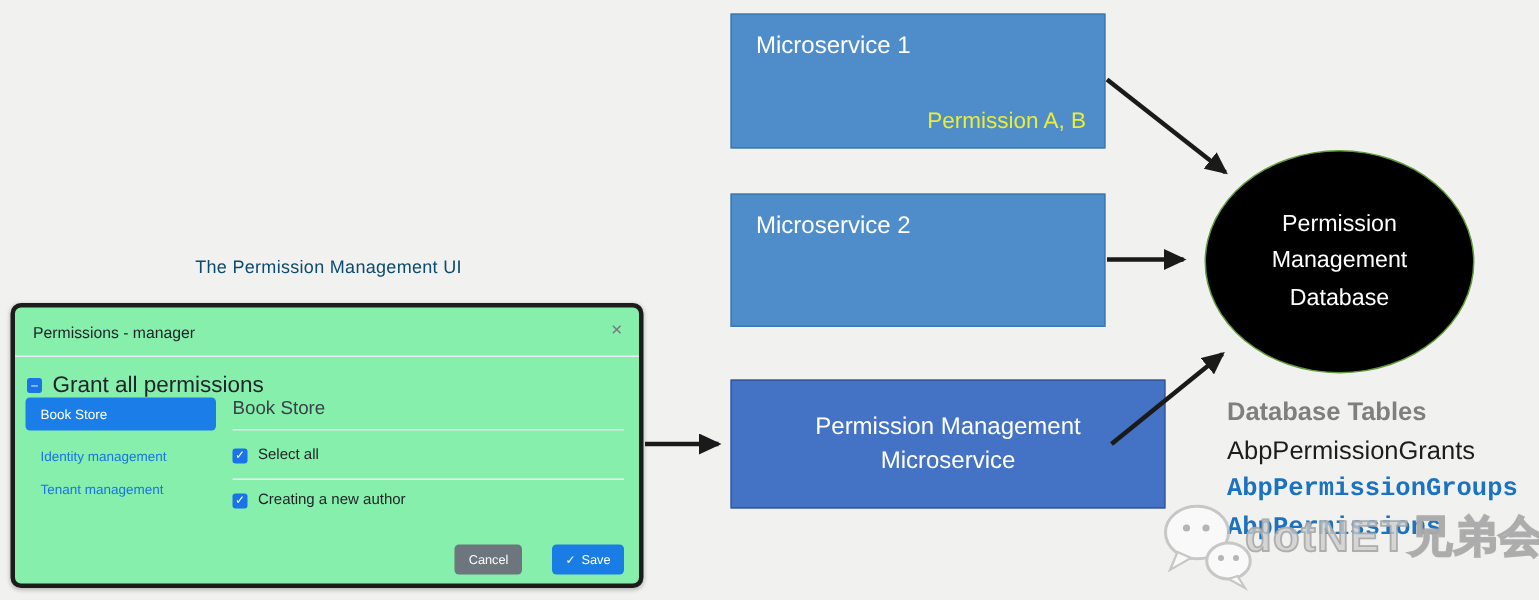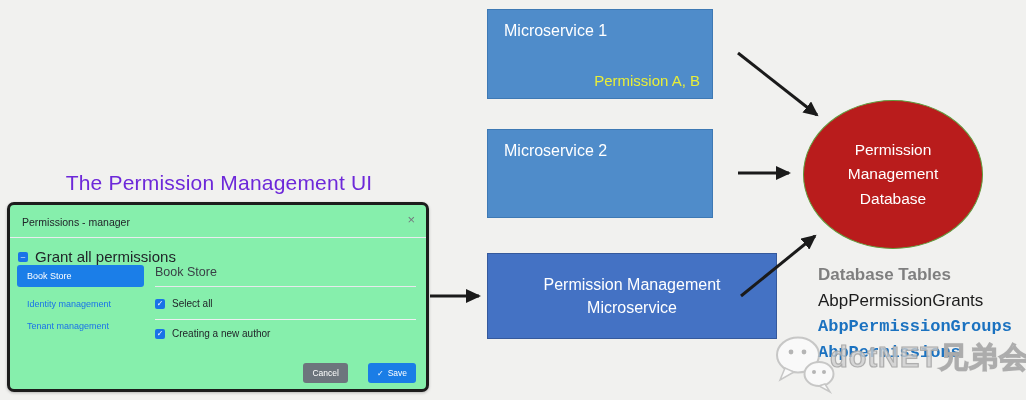--- a/index.html
+++ b/index.html
@@ -6,21 +6,21 @@
   html,body { background:#ffffff; }
   body { font-family:"Liberation Sans", sans-serif; }
   .canvas {
     position:relative; width:1026px; height:400px;
     background:#f1f1ef; overflow:hidden;
   }
 
   
   .ui-title {
     position:absolute; left:4px; top:171px; width:430px;
-    text-align:center; font-size:21px; color:#6d28d9; letter-spacing:.2px;
+    text-align:center; font-size:12px; color:#0c4a6e; letter-spacing:.2px;
   }
   .dialog {
     position:absolute; left:7px; top:202px; width:422px; height:190px;
     background:#86efac; border:3px solid #1c1c1c; border-radius:7px;
     box-shadow:0 1px 3px rgba(0,0,0,.25);
   }
   .dlg-title { position:absolute; left:12px; top:11px; font-size:10.5px; color:#212529; }
   .dlg-close { position:absolute; right:11px; top:8px; font-size:13px; color:#74797e; line-height:1; cursor:default; }
   .dlg-head-divider { position:absolute; left:0; right:0; top:32px; border-top:1px solid #e9ecef; }
 
@@ -52,38 +52,38 @@
     font-size:8.5px; color:#fff; border:none; border-radius:3px;
     padding:5px 9px; display:inline-flex; align-items:center; gap:4px;
     font-family:"Liberation Sans", sans-serif;
   }
   .btn-cancel { background:#6d757d; }
   .btn-save   { background:#1a7de6; }
   .btn-save .chk { font-size:8px; }
 
   
   .svc-box {
-    position:absolute; left:487px; width:226px; height:90px;
+    position:absolute; left:487px; width:250px; height:90px;
     background:#4f8cca; border:1px solid #3e79b4; color:#fff;
   }
   .svc-box .name { position:absolute; left:16px; top:12px; font-size:16px; }
   .svc-box .perm { position:absolute; right:12px; bottom:9px; font-size:15px; color:#e9ee38; }
   .svc1 { top:9px; }
   .svc2 { top:129px; height:89px; }
   .pm-box {
     position:absolute; left:487px; top:253px; width:290px; height:86px;
     background:#4472c4; border:1px solid #35599c; color:#fff;
     display:flex; flex-direction:column; align-items:center; justify-content:center;
     font-size:16px; line-height:1.45; text-align:center;
   }
 
   
   .db-ellipse {
     position:absolute; left:803px; top:100px; width:180px; height:149px;
-    background:#b91c1c; border:1px solid #619a3c; border-radius:50%;
+    background:#000000; border:1px solid #619a3c; border-radius:50%;
     display:flex; flex-direction:column; align-items:center; justify-content:center;
     color:#fff; font-size:15.5px; line-height:1.55; text-align:center;
   }
   .tables { position:absolute; left:818px; top:262px; font-size:17px; line-height:26px; }
   .tables .heading { color:#7f7f7f; font-weight:bold; }
   .tables .row-black { color:#1c1c1c; }
   .tables .row-blue { color:#1b72c0; font-weight:bold;font-family:Liberation Mono, monospace; }
 
   
   .arrows { position:absolute; left:0; top:0; pointer-events:none; }

